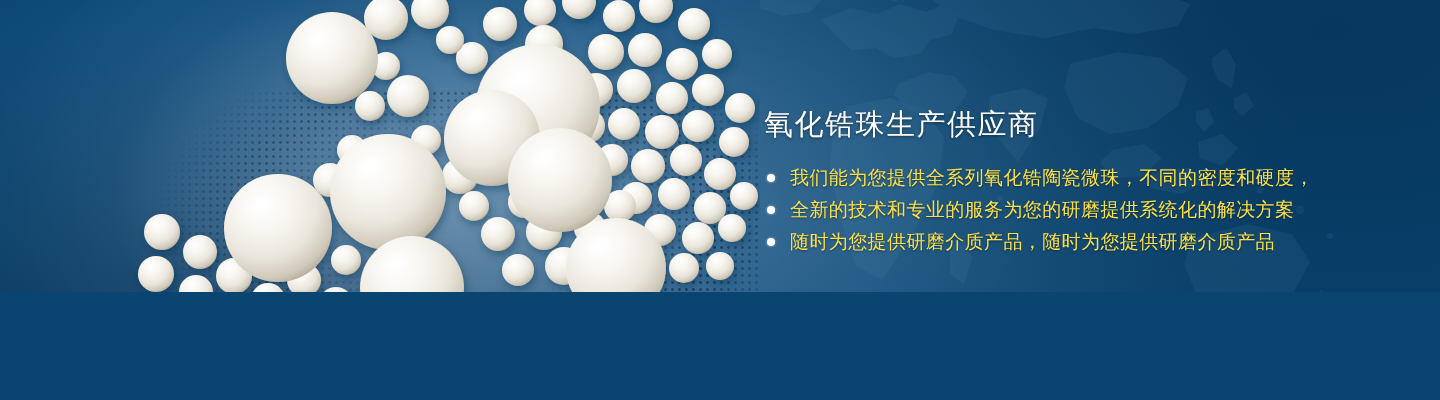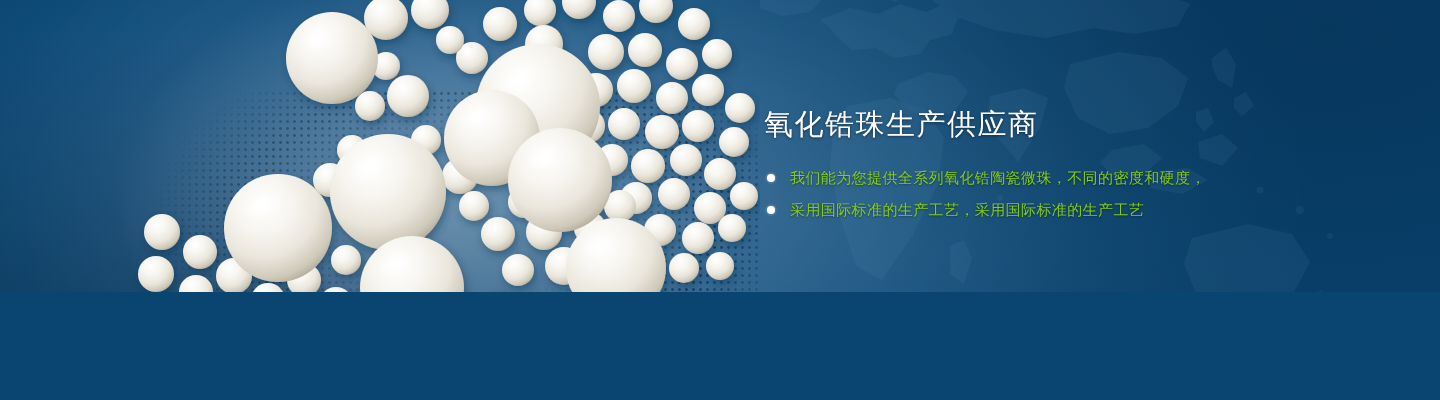--- a/index.html
+++ b/index.html
@@ -81,22 +81,22 @@
     white-space:nowrap;
   }
   .bullets {
     margin-top:22px;
     list-style:none;
   }
   .bullet-row {
     position:relative;
     padding-left:26px;
     margin-bottom:9px;
-    color:#84cc16;
-    font-size:15px;
+    color:#fde047;
+    font-size:19px;
     line-height:23px;
     letter-spacing:0.4px;
     text-shadow:0 1px 2px rgba(0,0,0,0.4);
   }
   .bullet-row:last-child { margin-bottom:0; }
   .dot {
     position:absolute;
     left:3px; top:8px;
     width:8px; height:8px;
     border-radius:50%;
@@ -316,22 +316,26 @@
   <div class="content">
     <div class="title">氧化锆珠生产供应商</div>
 
     <ul class="bullets">
 
       <li class="bullet-row">
         <span class="dot"></span>
         <span class="bullet-line">我们能为您提供全系列氧化锆陶瓷微珠，不同的密度和硬度，</span>
       </li>
 
-
       <li class="bullet-row">
         <span class="dot"></span>
-        <span class="bullet-line">采用国际标准的生产工艺，采用国际标准的生产工艺</span>
+        <span class="bullet-line">全新的技术和专业的服务为您的研磨提供系统化的解决方案</span>
+      </li>
+
+      <li class="bullet-row">
+        <span class="dot"></span>
+        <span class="bullet-line">随时为您提供研磨介质产品，随时为您提供研磨介质产品</span>
       </li>
 
     </ul>
   </div>
 
 </div>
 
 </body></html>

